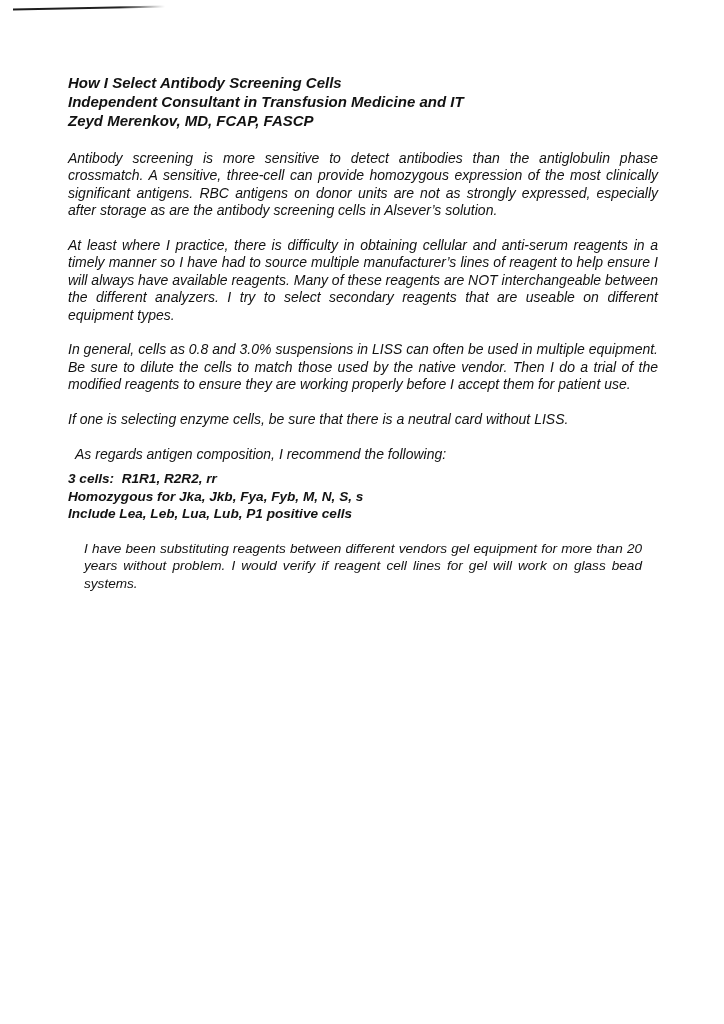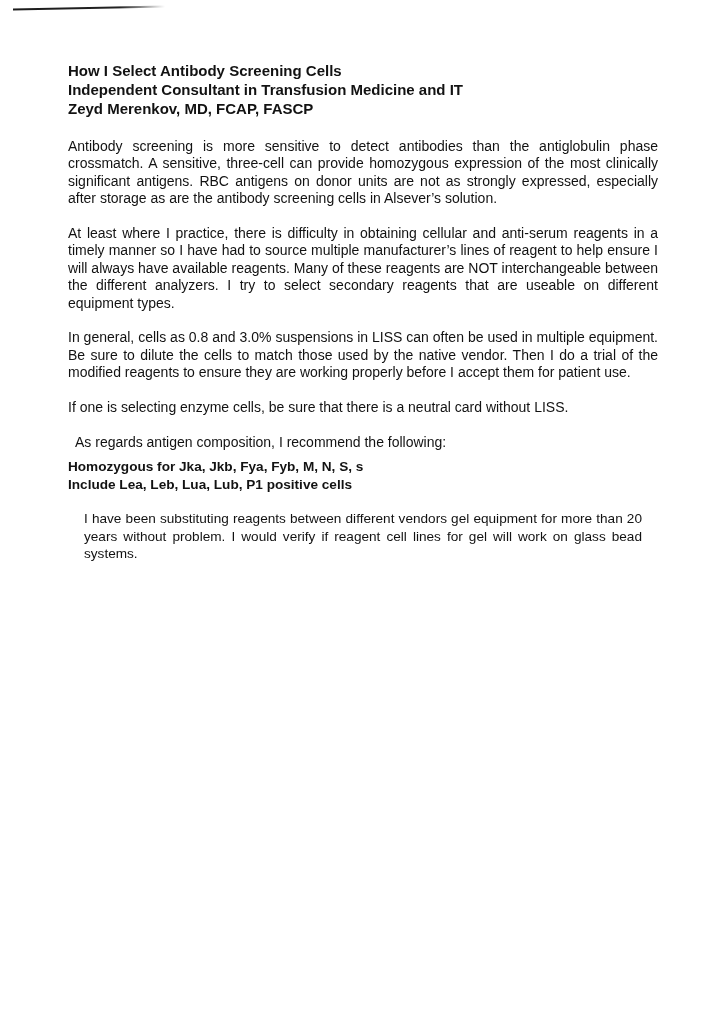--- a/index.html
+++ b/index.html
@@ -21,22 +21,23 @@
     left: 13px;
     top: 7px;
     width: 152px;
     height: 2px;
     background: linear-gradient(to right, #1c1c1c 0%, #222222 70%, rgba(34,34,34,0) 100%);
     transform: rotate(-1.1deg);
   }
   .content {
     position: absolute;
     left: 68px;
-    top: 61px;
+    top: 73px;
     width: 590px;
+    font-style: italic;
   }
   .doc-header p {
     margin: 0;
     font-size: 15px;
     line-height: 19px;
     font-weight: bold;
     white-space: pre-wrap;
   }
   .doc-body {
     margin-top: 20px;
@@ -84,20 +85,21 @@
     </div>
 
     <div class="doc-body">
       <p class="para">Antibody screening is more sensitive to detect antibodies than the antiglobulin phase crossmatch.  A sensitive, three-cell can provide homozygous expression of the most clinically significant antigens.  RBC antigens on donor units are not as strongly expressed, especially after storage as are the antibody screening cells in Alsever’s solution.</p>
       <p class="para">At least where I practice, there is difficulty in obtaining cellular and anti-serum reagents in a timely manner so I have had to source multiple manufacturer’s lines of reagent to help ensure I will always have available reagents.  Many of these reagents are NOT interchangeable between the different analyzers.  I try to select secondary reagents that are useable on different equipment types.</p>
       <p class="para">In general, cells as 0.8 and 3.0% suspensions in LISS can often be used in multiple equipment.  Be sure to dilute the cells to match those used by the native vendor.  Then I do a trial of the modified reagents to ensure they are working properly before I accept them for patient use.</p>
       <p class="para">If one is selecting enzyme cells, be sure that there is a neutral card without LISS.</p>
 
       <div class="rec-block">
         <p class="intro">As regards antigen composition, I recommend the following:</p>
+        <p class="rec-item">3 cells:  R1R1, R2R2, rr</p>
         <p class="rec-item">Homozygous for Jka, Jkb, Fya, Fyb, M, N, S, s</p>
         <p class="rec-item">Include Lea, Leb, Lua, Lub, P1 positive cells</p>
       </div>
 
       <p class="closing">I have been substituting reagents between different vendors gel equipment for more than 20 years without problem.  I would verify if reagent cell lines for gel will work on glass bead systems.</p>
     </div>
 
   </div>
 </div>
 

